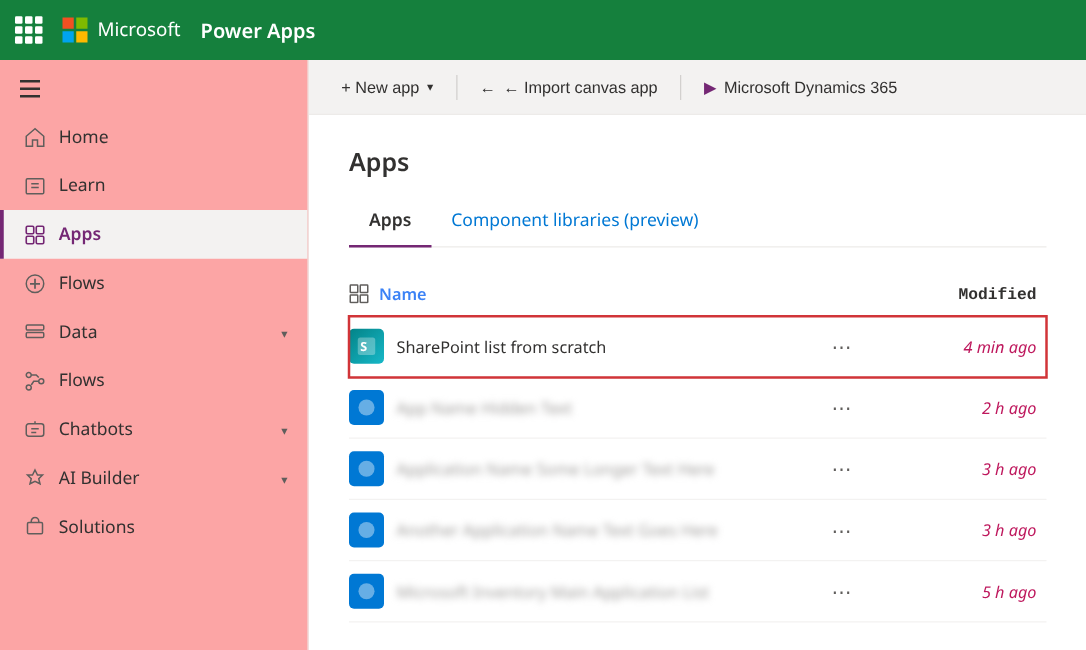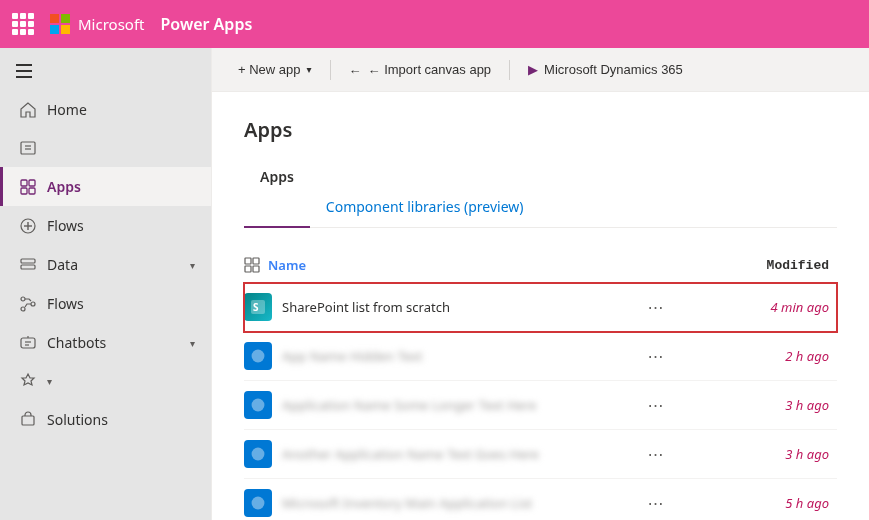--- a/index.html
+++ b/index.html
@@ -1,20 +1,20 @@
 <!DOCTYPE html>
 <html><head>
   <meta charset="utf-8">
   <style>
     * { margin: 0; padding: 0; box-sizing: border-box; }
     body { font-family: 'Segoe UI', system-ui, sans-serif; font-size: 14px; background: #fff; width: 869px; height: 520px; overflow: hidden; display: flex; flex-direction: column; }
 
     
     .top-nav {
-      background: #ec4899;
+      background: #15803d;
       color: #fff;
       height: 48px;
       display: flex;
       align-items: center;
       padding: 0 12px;
       gap: 12px;
       flex-shrink: 0;
     }
     .top-nav-waffle {
       display: grid;
@@ -59,22 +59,22 @@
 
     
     .body-container {
       display: flex;
       flex: 1;
       overflow: hidden;
     }
 
     
     .sidebar {
-      width: 212px;
-      background: #e5e5e5;
+      width: 247px;
+      background: #fca5a5;
       border-right: 1px solid #edebe9;
       display: flex;
       flex-direction: column;
       flex-shrink: 0;
       overflow-y: auto;
       padding-top: 8px;
     }
     .sidebar-hamburger {
       padding: 8px 16px 12px;
       cursor: pointer;
@@ -161,21 +161,21 @@
       font-size: 14px;
       color: #605e5c;
       border-bottom: 2px solid transparent;
       margin-bottom: -1px;
     }
     .tab.active {
       color: #323130;
       border-bottom: 2px solid #742774;
       font-weight: 600;
     }
-    .tab.secondary { color: #0078d4; margin-top: 30px; }
+    .tab.secondary { color: #0078d4; }
 
     
     .table-header {
       display: grid;
       grid-template-columns: 340px 1fr 100px;
       align-items: center;
       padding: 8px 8px 8px 0;
       border-bottom: 1px solid #edebe9;
     }
     .col-name-header {
@@ -306,20 +306,21 @@
     </div>
 
     <div class="sidebar-item">
       <span class="icon">
         <svg width="18" height="18" viewBox="0 0 18 18" fill="none">
           <rect x="2" y="3" width="14" height="12" rx="1" stroke="#605e5c" stroke-width="1.2" fill="none"></rect>
           <line x1="6" y1="7" x2="12" y2="7" stroke="#605e5c" stroke-width="1.2"></line>
           <line x1="6" y1="10" x2="12" y2="10" stroke="#605e5c" stroke-width="1.2"></line>
         </svg>
       </span>
+      <span class="label">Learn</span>
     </div>
 
     <div class="sidebar-item active">
       <span class="icon">
         <svg width="18" height="18" viewBox="0 0 18 18" fill="none">
           <rect x="2" y="2" width="6" height="6" rx="1" stroke="#742774" stroke-width="1.3" fill="none"></rect>
           <rect x="10" y="2" width="6" height="6" rx="1" stroke="#742774" stroke-width="1.3" fill="none"></rect>
           <rect x="2" y="10" width="6" height="6" rx="1" stroke="#742774" stroke-width="1.3" fill="none"></rect>
           <rect x="10" y="10" width="6" height="6" rx="1" stroke="#742774" stroke-width="1.3" fill="none"></rect>
         </svg>
@@ -373,20 +374,21 @@
       <span class="label">Chatbots</span>
       <span class="chevron">▾</span>
     </div>
 
     <div class="sidebar-item">
       <span class="icon">
         <svg width="18" height="18" viewBox="0 0 18 18" fill="none">
           <path d="M9 2l2 4h4l-3 3 1 4-4-2-4 2 1-4-3-3h4z" stroke="#605e5c" stroke-width="1.2" fill="none"></path>
         </svg>
       </span>
+      <span class="label">AI Builder</span>
       <span class="chevron">▾</span>
     </div>
 
     <div class="sidebar-item">
       <span class="icon">
         <svg width="18" height="18" viewBox="0 0 18 18" fill="none">
           <rect x="3" y="5" width="12" height="9" rx="1" stroke="#605e5c" stroke-width="1.2" fill="none"></rect>
           <path d="M6 5V4a3 3 0 0 1 6 0v1" stroke="#605e5c" stroke-width="1.2" fill="none"></path>
         </svg>
       </span>

